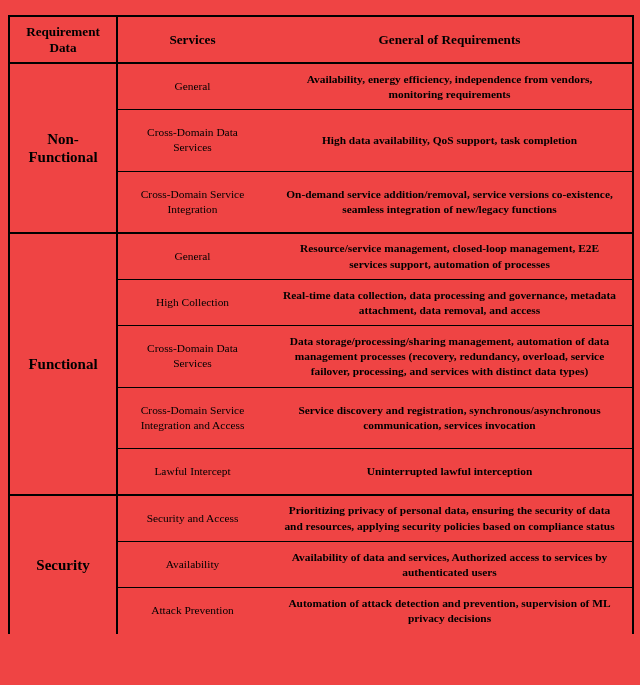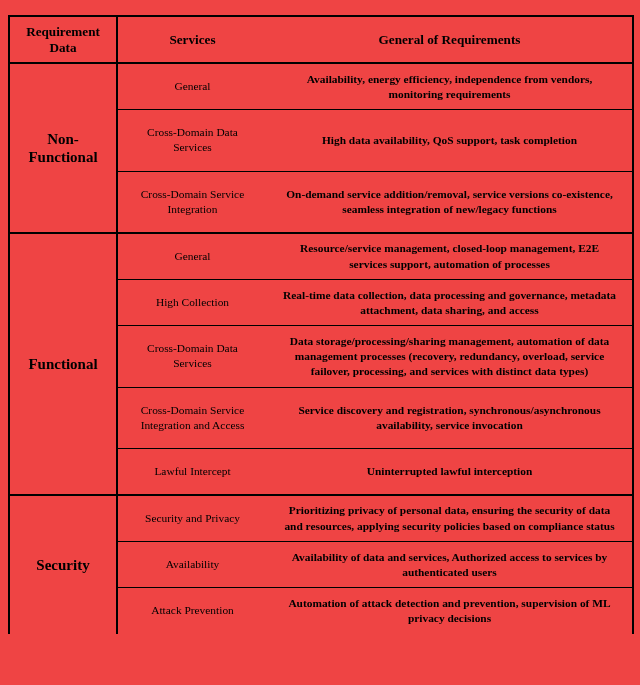--- a/index.html
+++ b/index.html
@@ -155,38 +155,38 @@
           <td class="ex-cell">On-demand service addition/removal, service versions co-existence, seamless integration of new/legacy functions</td>
         </tr>
 
         <tr class="section-start">
           <td class="type-cell" rowspan="5">Functional</td>
           <td class="cat-cell">General</td>
           <td class="ex-cell">Resource/service management, closed-loop management, E2E services support, automation of processes</td>
         </tr>
         <tr class="inner-sep">
           <td class="cat-cell">High Collection</td>
-          <td class="ex-cell">Real-time data collection, data processing and governance, metadata attachment, data sharing, and access</td>
+          <td class="ex-cell">Real-time data collection, data processing and governance, metadata attachment, data removal, and access</td>
         </tr>
         <tr class="inner-sep">
           <td class="cat-cell">Cross-Domain Data Services</td>
           <td class="ex-cell">Data storage/processing/sharing management, automation of data management processes (recovery, redundancy, overload, service failover, processing, and services with distinct data types)</td>
         </tr>
         <tr class="inner-sep">
           <td class="cat-cell">Cross-Domain Service Integration and Access</td>
-          <td class="ex-cell">Service discovery and registration, synchronous/asynchronous availability, service invocation</td>
+          <td class="ex-cell">Service discovery and registration, synchronous/asynchronous communication, services invocation</td>
         </tr>
         <tr class="inner-sep">
           <td class="cat-cell">Lawful Intercept</td>
           <td class="ex-cell">Uninterrupted lawful interception</td>
         </tr>
 
         <tr class="section-start">
           <td class="type-cell" rowspan="3">Security</td>
-          <td class="cat-cell">Security and Privacy</td>
+          <td class="cat-cell">Security and Access</td>
           <td class="ex-cell">Prioritizing privacy of personal data, ensuring the security of data and resources, applying security policies based on compliance status</td>
         </tr>
         <tr class="inner-sep">
           <td class="cat-cell">Availability</td>
           <td class="ex-cell">Availability of data and services, Authorized access to services by authenticated users</td>
         </tr>
         <tr class="inner-sep">
           <td class="cat-cell">Attack Prevention</td>
           <td class="ex-cell">Automation of attack detection and prevention, supervision of ML privacy decisions</td>
         </tr>

